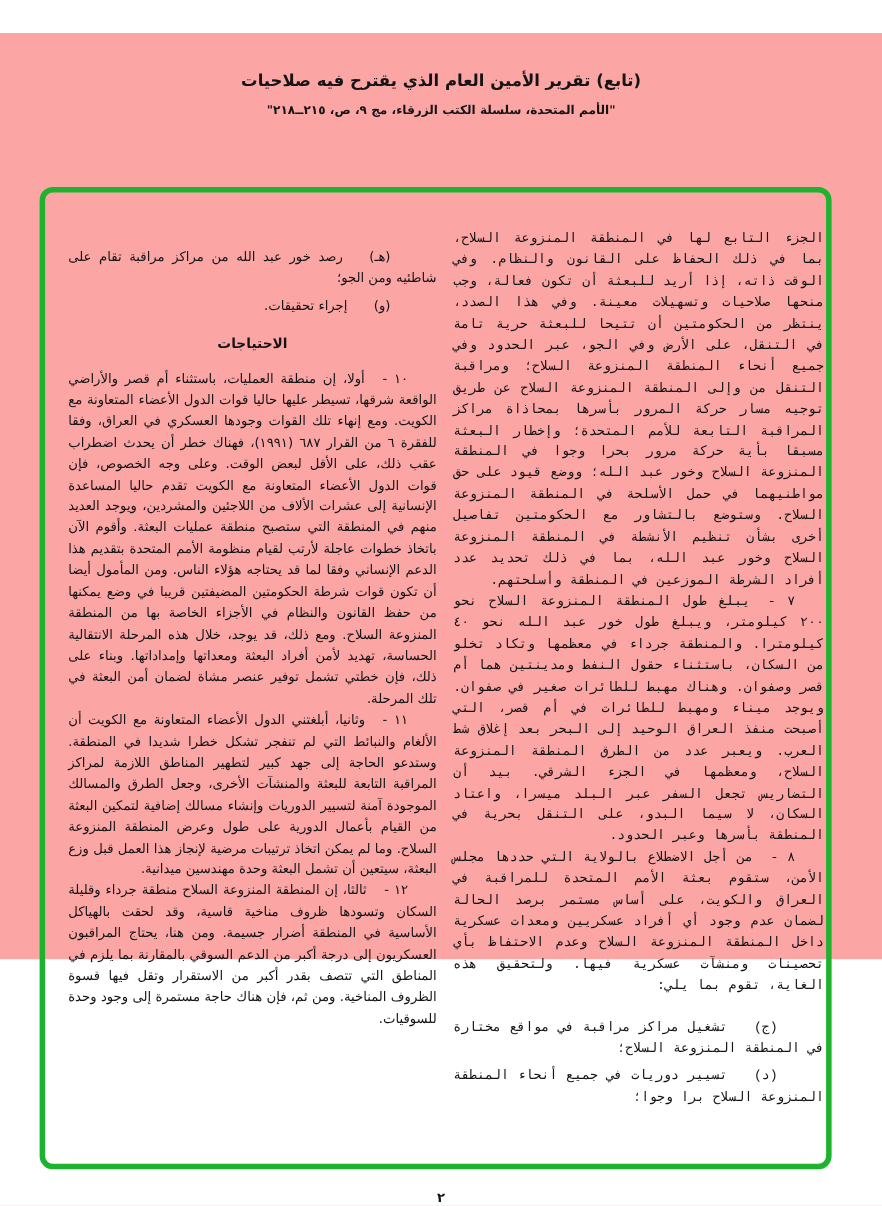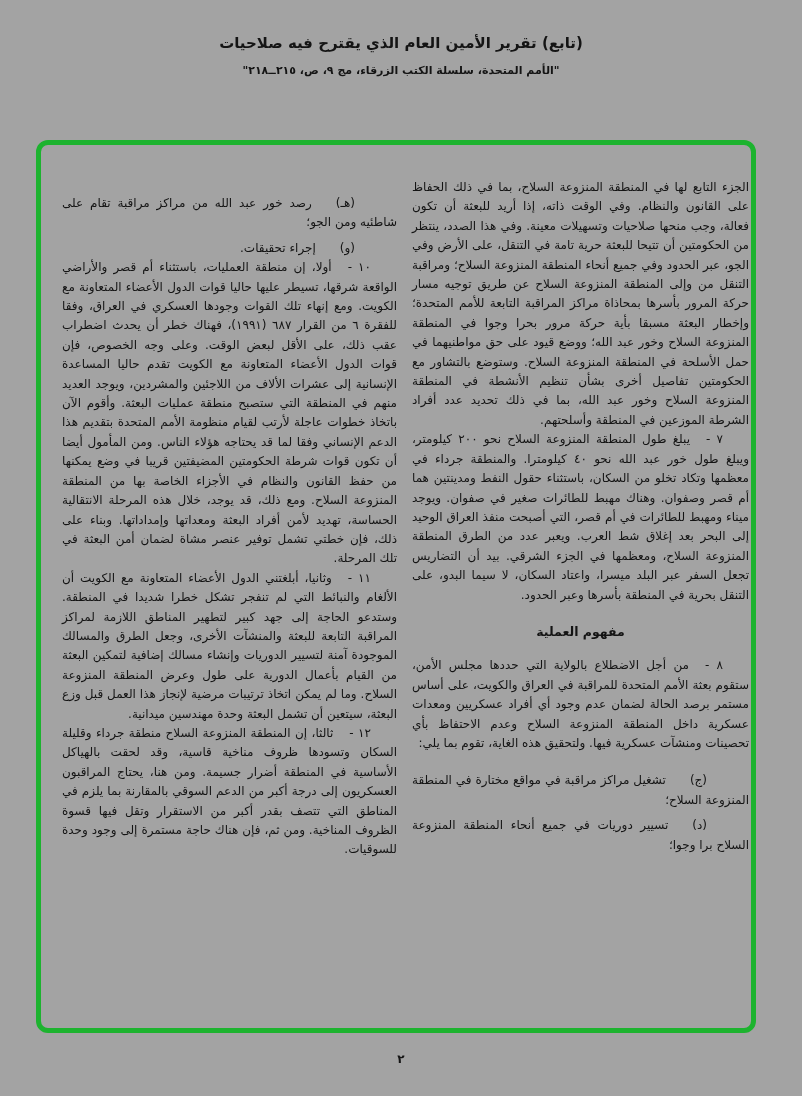--- a/index.html
+++ b/index.html
@@ -3,21 +3,21 @@
 <meta charset="utf-8">
 <style>
   * { margin:0; padding:0; box-sizing:border-box; }
   html,body {
     width:802px; height:1096px;
     background:#ffffff;
     overflow:hidden;
     font-family:"DejaVu Sans", sans-serif;
     color:#141414;
   }
-  .page { position:relative; width:802px; height:1096px; background:#a3a3a3; }
+  .page { position:relative; width:802px; height:842px; background:#fca5a5;margin-top:30px; }
 
   
   .doc-header { position:absolute; top:28px; left:0; width:100%; text-align:center; direction:rtl; }
   .doc-header .h1 { font-size:15px; font-weight:bold; line-height:30px; }
   .doc-header .h2 { font-size:14px; font-weight:bold; line-height:28px; }
   .doc-header .h3 { font-size:11px; font-weight:bold; line-height:26px; letter-spacing:0.2px; }
 
   
   .highlight-box {
     position:absolute; left:36px; top:140px;
@@ -25,21 +25,21 @@
     border:5px solid #1db32f;
     border-radius:12px;
     background:transparent;
   }
 
   
   .col {
     position:absolute; direction:rtl; text-align:justify;
     font-size:12px; line-height:19.4px;
   }
-  .col-right { left:412px; top:178px; width:337px; }
+  .col-right { left:412px; top:178px; width:337px;font-family:Liberation Mono, monospace; }
   .col-left  { left:62px;  top:194px; width:335px; }
 
   p.para { margin:0; text-indent:26px; }
   p.cont { margin:0; text-indent:0; }
   p.item { margin:0; text-indent:42px; }
   .pnum  { margin-left:16px; white-space:nowrap; }
   .item .pnum { margin-left:24px; }
 
   h3.sec {
     font-size:12.5px; font-weight:bold; text-align:center;
@@ -66,37 +66,37 @@
   </div>
 
   <div class="highlight-box"></div>
 
   <div class="col col-right">
     <p class="cont">الجزء التابع لها في المنطقة المنزوعة السلاح، بما في ذلك الحفاظ على القانون والنظام. وفي الوقت ذاته، إذا أريد للبعثة أن تكون فعالة، وجب منحها صلاحيات وتسهيلات معينة. وفي هذا الصدد، ينتظر من الحكومتين أن تتيحا للبعثة حرية تامة في التنقل، على الأرض وفي الجو، عبر الحدود وفي جميع أنحاء المنطقة المنزوعة السلاح؛ ومراقبة التنقل من وإلى المنطقة المنزوعة السلاح عن طريق توجيه مسار حركة المرور بأسرها بمحاذاة مراكز المراقبة التابعة للأمم المتحدة؛ وإخطار البعثة مسبقا بأية حركة مرور بحرا وجوا في المنطقة المنزوعة السلاح وخور عبد الله؛ ووضع قيود على حق مواطنيهما في حمل الأسلحة في المنطقة المنزوعة السلاح. وستوضع بالتشاور مع الحكومتين تفاصيل أخرى بشأن تنظيم الأنشطة في المنطقة المنزوعة السلاح وخور عبد الله، بما في ذلك تحديد عدد أفراد الشرطة الموزعين في المنطقة وأسلحتهم.</p>
 
 
     <p class="para"><span class="pnum">٧ -</span><span>يبلغ طول المنطقة المنزوعة السلاح نحو ٢٠٠ كيلومتر، ويبلغ طول خور عبد الله نحو ٤٠ كيلومترا. والمنطقة جرداء في معظمها وتكاد تخلو من السكان، باستثناء حقول النفط ومدينتين هما أم قصر وصفوان. وهناك مهبط للطائرات صغير في صفوان. ويوجد ميناء ومهبط للطائرات في أم قصر، التي أصبحت منفذ العراق الوحيد إلى البحر بعد إغلاق شط العرب. ويعبر عدد من الطرق المنطقة المنزوعة السلاح، ومعظمها في الجزء الشرقي. بيد أن التضاريس تجعل السفر عبر البلد ميسرا، واعتاد السكان، لا سيما البدو، على التنقل بحرية في المنطقة بأسرها وعبر الحدود.</span></p>
 
-    <h3 class="sec">مفهوم العملية</h3>
 
     <p class="para"><span class="pnum">٨ -</span><span>من أجل الاضطلاع بالولاية التي حددها مجلس الأمن، ستقوم بعثة الأمم المتحدة للمراقبة في العراق والكويت، على أساس مستمر برصد الحالة لضمان عدم وجود أي أفراد عسكريين ومعدات عسكرية داخل المنطقة المنزوعة السلاح وعدم الاحتفاظ بأي تحصينات ومنشآت عسكرية فيها. ولتحقيق هذه الغاية، تقوم بما يلي:</span></p>
 
     <div class="spacer-s"></div>
     <div class="spacer-s"></div>
     <div class="spacer-s"></div>
     <p class="item"><span class="pnum">(ج)</span><span>تشغيل مراكز مراقبة في مواقع مختارة في المنطقة المنزوعة السلاح؛</span></p>
     <div class="spacer-s"></div>
     <p class="item"><span class="pnum">(د)</span><span>تسيير دوريات في جميع أنحاء المنطقة المنزوعة السلاح برا وجوا؛</span></p>
   </div>
 
   <div class="col col-left">
     <p class="item"><span class="pnum">(هـ)</span><span>رصد خور عبد الله من مراكز مراقبة تقام على شاطئيه ومن الجو؛</span></p>
     <div class="spacer-s"></div>
     <p class="item"><span class="pnum">(و)</span><span>إجراء تحقيقات.</span></p>
 
+    <h3 class="sec">الاحتياجات</h3>
 
 
     <p class="para"><span class="pnum">١٠ -</span><span>أولا، إن منطقة العمليات، باستثناء أم قصر والأراضي الواقعة شرقها، تسيطر عليها حاليا قوات الدول الأعضاء المتعاونة مع الكويت. ومع إنهاء تلك القوات وجودها العسكري في العراق، وفقا للفقرة ٦ من القرار ٦٨٧ (١٩٩١)، فهناك خطر أن يحدث اضطراب عقب ذلك، على الأقل لبعض الوقت. وعلى وجه الخصوص، فإن قوات الدول الأعضاء المتعاونة مع الكويت تقدم حاليا المساعدة الإنسانية إلى عشرات الألاف من اللاجئين والمشردين، ويوجد العديد منهم في المنطقة التي ستصبح منطقة عمليات البعثة. وأقوم الآن باتخاذ خطوات عاجلة لأرتب لقيام منظومة الأمم المتحدة بتقديم هذا الدعم الإنساني وفقا لما قد يحتاجه هؤلاء الناس. ومن المأمول أيضا أن تكون قوات شرطة الحكومتين المضيفتين قريبا في وضع يمكنها من حفظ القانون والنظام في الأجزاء الخاصة بها من المنطقة المنزوعة السلاح. ومع ذلك، قد يوجد، خلال هذه المرحلة الانتقالية الحساسة، تهديد لأمن أفراد البعثة ومعداتها وإمداداتها. وبناء على ذلك، فإن خطتي تشمل توفير عنصر مشاة لضمان أمن البعثة في تلك المرحلة.</span></p>
 
     <p class="para"><span class="pnum">١١ -</span><span>وثانيا، أبلغتني الدول الأعضاء المتعاونة مع الكويت أن الألغام والنبائط التي لم تنفجر تشكل خطرا شديدا في المنطقة. وستدعو الحاجة إلى جهد كبير لتطهير المناطق اللازمة لمراكز المراقبة التابعة للبعثة والمنشآت الأخرى، وجعل الطرق والمسالك الموجودة آمنة لتسيير الدوريات وإنشاء مسالك إضافية لتمكين البعثة من القيام بأعمال الدورية على طول وعرض المنطقة المنزوعة السلاح. وما لم يمكن اتخاذ ترتيبات مرضية لإنجاز هذا العمل قبل وزع البعثة، سيتعين أن تشمل البعثة وحدة مهندسين ميدانية.</span></p>
 
     <p class="para"><span class="pnum">١٢ -</span><span>ثالثا، إن المنطقة المنزوعة السلاح منطقة جرداء وقليلة السكان وتسودها ظروف مناخية قاسية، وقد لحقت بالهياكل الأساسية في المنطقة أضرار جسيمة. ومن هنا، يحتاج المراقبون العسكريون إلى درجة أكبر من الدعم السوقي بالمقارنة بما يلزم في المناطق التي تتصف بقدر أكبر من الاستقرار وتقل فيها قسوة الظروف المناخية. ومن ثم، فإن هناك حاجة مستمرة إلى وجود وحدة للسوقيات.</span></p>
   </div>
 
   <div class="page-num">٢</div>

